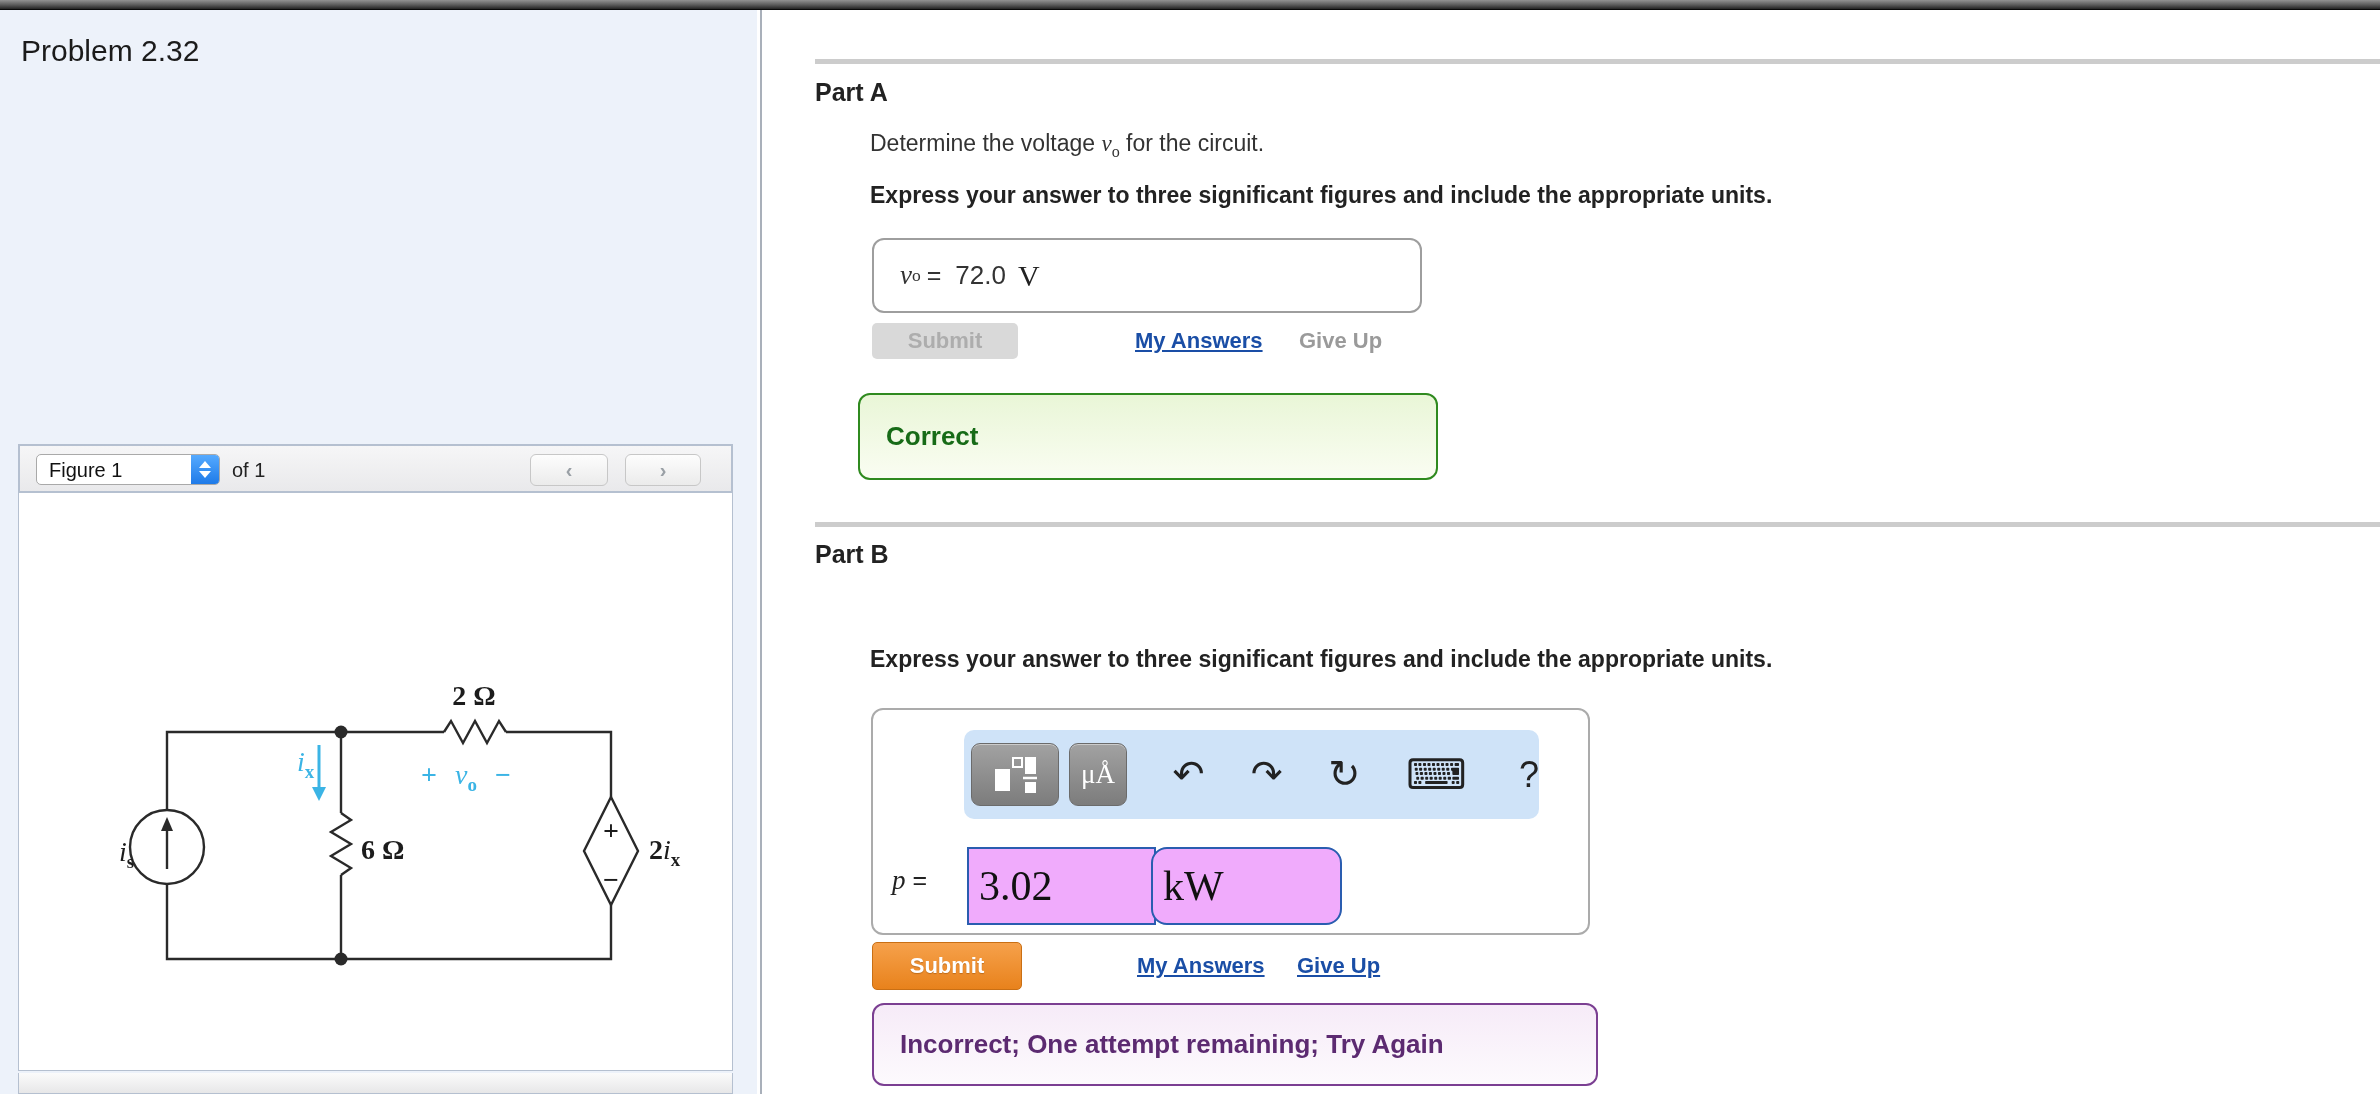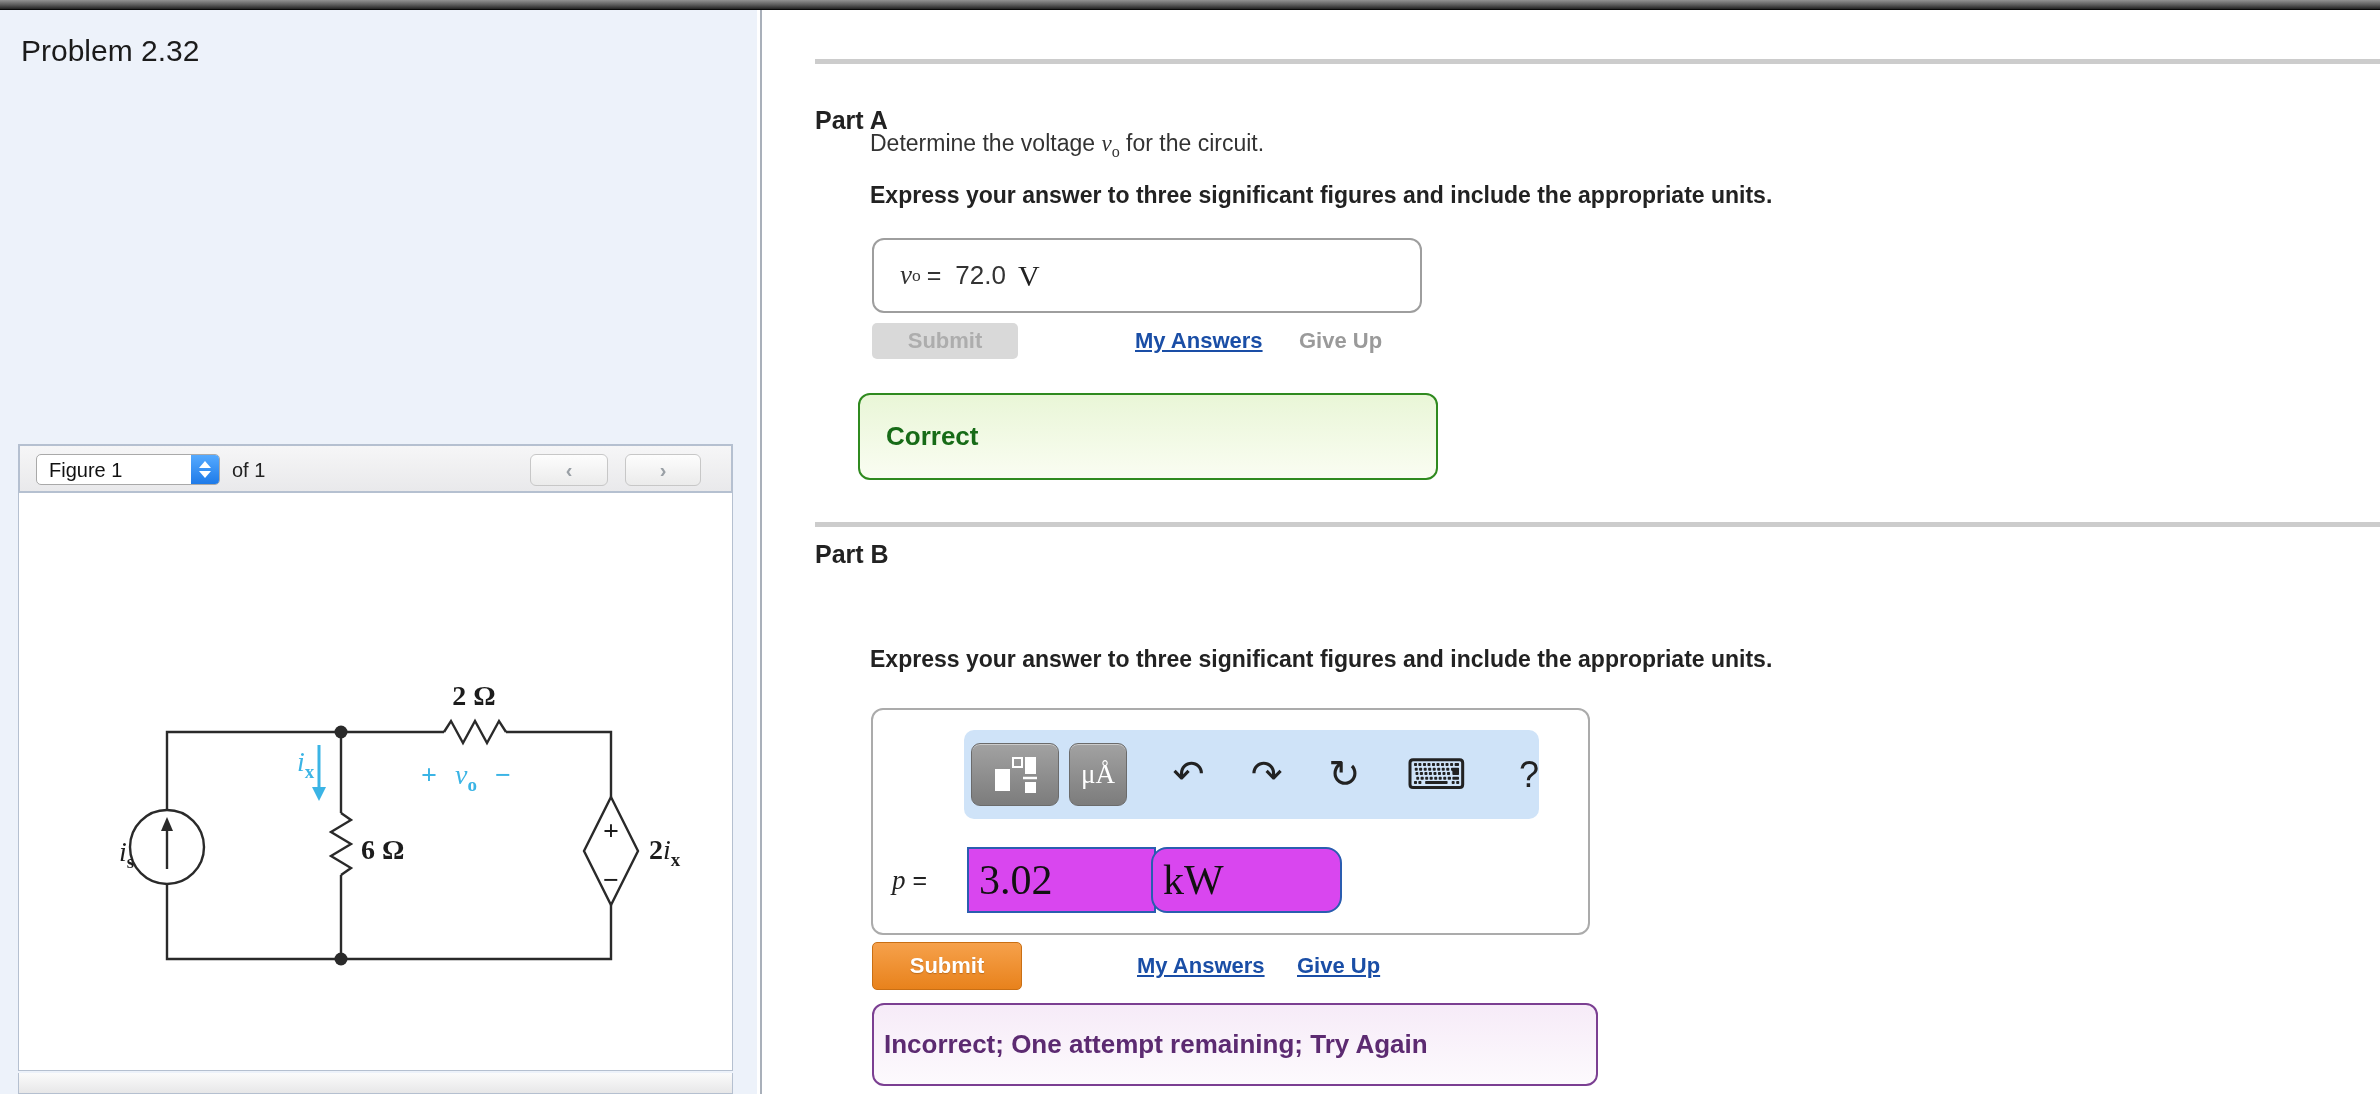--- a/index.html
+++ b/index.html
@@ -49,21 +49,21 @@
                       background:linear-gradient(#fbfbfb,#e7e7e8); border:1px solid #b5c0d0; border-top:none; }
 
   .v-sep { position:absolute; left:760px; top:10px; width:2px; height:1084px; background:#a9b0ba; }
 
   
   .right-pane { position:absolute; left:762px; top:10px; width:1618px; height:1084px; background:#fff; }
   .divider { position:absolute; left:53px; right:0; height:5px; background:#cccccc; }
   #div-a { top:49px; }
   #div-b { top:512px; }
   .part-heading { position:absolute; left:53px; font-size:25px; font-weight:bold; color:#222; }
-  #pa-heading { top:68px;margin-top:28px; }
+  #pa-heading { top:68px; }
   #pb-heading { top:530px; }
   .prompt { position:absolute; left:108px; font-size:23px; color:#333; }
   #pa-prompt { top:120px; }
   #pb-prompt { top:584px; }
   .instruction { position:absolute; left:108px; font-size:23px; font-weight:bold; color:#222; }
   #pa-instr { top:172px; }
   #pb-instr { top:636px; }
 
   .answer-display { position:absolute; left:110px; top:228px; width:550px; height:75px;
                     background:#fff; border:2px solid #9e9e9e; border-radius:12px;
@@ -103,30 +103,30 @@
             display:flex; align-items:center; justify-content:center; }
   .tb-btn.units { width:65px; margin-left:10px; }
   .tb-btn.units span { color:#ffffff; font-size:27px; font-family:"Liberation Serif", serif; }
   .tb-icon { font-family:"DejaVu Sans", sans-serif; font-size:38px; color:#222;
              margin-left:46px; cursor:pointer; line-height:63px; }
   .tb-icon.kb { font-size:42px; }
   .tb-icon.q  { font-family:"Liberation Sans", sans-serif; font-size:36px; margin-left:52px; }
   .p-row { position:absolute; left:0; top:129px; width:100%; height:80px; }
   .p-label { position:absolute; left:19px; top:26px; font-size:25px; color:#222; }
   .p-label .mi { font-size:27px; }
-  .val-input, .unit-input { position:absolute; top:8px; height:66px; border:2px solid #2a5db0;
-            background:#d946ef; font-family:"Liberation Serif", serif; font-size:42px;
+  .val-input, .unit-input { position:absolute; top:8px; height:78px; border:2px solid #2a5db0;
+            background:#f0abfc; font-family:"Liberation Serif", serif; font-size:42px;
             color:#111; padding-left:10px; }
   .val-input  { left:94px;  width:189px; }
   .unit-input { left:278px; width:191px;border-radius:16px; }
 
   .incorrect-box { position:absolute; left:110px; top:993px; width:726px; height:83px;
                    border:2px solid #7b3f92; border-radius:12px;
                    background:linear-gradient(#f6ebf8, #fdfafd);
-                   display:flex; align-items:center; padding-left:10px;
+                   display:flex; align-items:center; padding-left:26px;
                    font-size:26px; font-weight:bold; color:#5c2a71; }
 
   
   .ckt-label { font-family:"Liberation Serif", serif; font-size:28px; fill:#1c1c1c; font-weight:600; }
   .ckt-var   { font-family:"Liberation Serif", serif; font-style:italic; font-size:28px; fill:#1c1c1c; }
   .ckt-sub   { font-size:19px; }
   .cyan      { fill:#3bb4e5; }
 </style>
 </head>
 <body>

